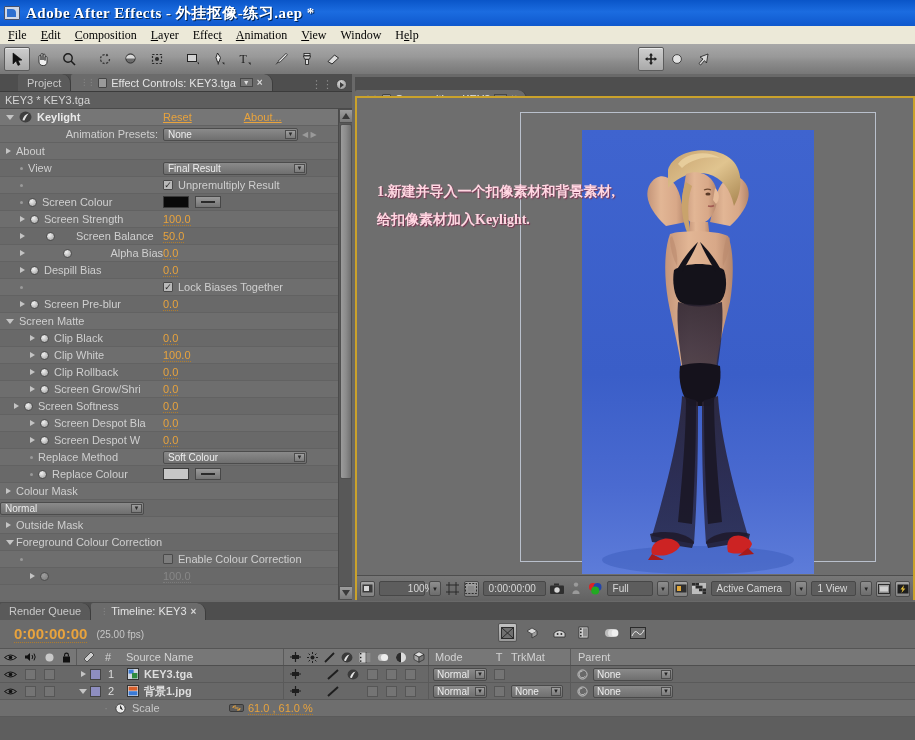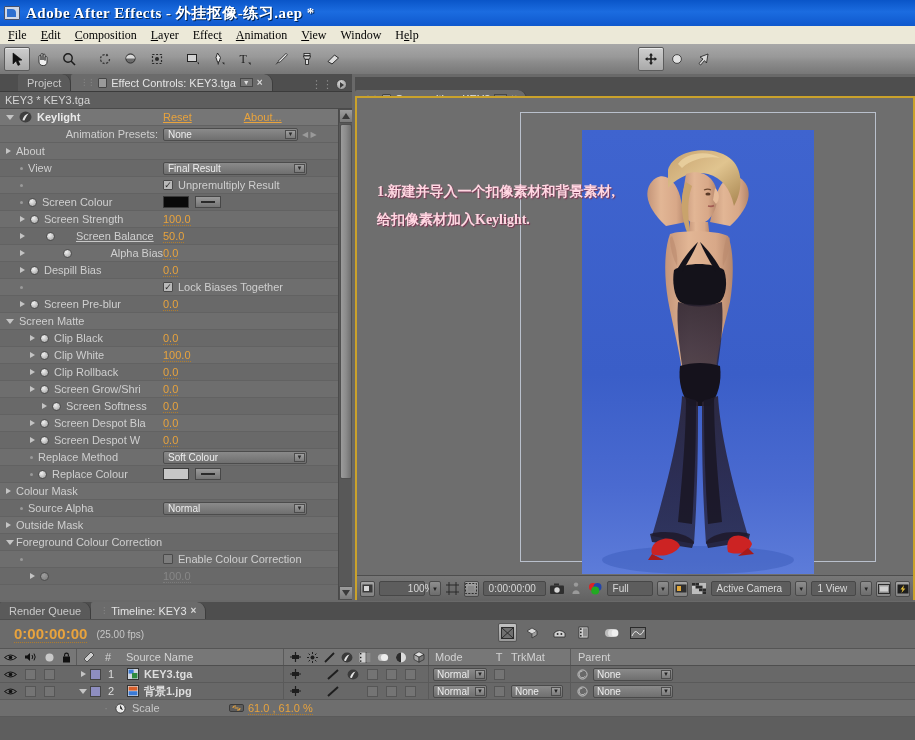--- a/index.html
+++ b/index.html
@@ -211,21 +211,21 @@
     display:flex;align-items:center;justify-content:center;font-size:6px;color:#222;
   }
   .cb-ico {
     width:17px;height:16px;display:flex;align-items:center;justify-content:center;
     font-size:10px;color:#1f1f1f;
   }
   .cb-ico.boxed { background:linear-gradient(to bottom,#a5a5a5,#838383); border:1px solid #4a4a4a; border-radius:2px; }
 
   
   .timeline { position:absolute; left:0; top:602px; width:915px; height:138px; background:#5e5e5e; }
-  .tltabs { height:18px; background:#4e4e4e; display:flex; align-items:flex-start; }
+  .tltabs { height:18px; background:#4e4e4e; display:flex; align-items:center; }
   .tlhead { height:28px; background:#6b6b6b; display:flex; align-items:center; position:relative; }
   .tc {
     color:#e8a33d; font-family:"Liberation Sans",sans-serif; font-weight:bold; font-size:15px;
     margin-left:14px; border-bottom:1px dotted #b07c2c;
   }
   .fps { color:#c6c6c6; font-size:10px; margin-left:9px; }
   .tlicons { position:absolute; left:498px; top:3px; display:flex; gap:7px; align-items:center; }
   .tlico { width:19px;height:19px;display:flex;align-items:center;justify-content:center;font-size:12px;color:#1d1d1d; }
   .tlico.sel { background:linear-gradient(to bottom,#c2c2c2,#9a9a9a); border:1px solid #555; border-radius:2px; }
   .colhdr {
@@ -450,21 +450,21 @@
           </div>
           <div class="row">
             <div class="rowlabelzone" style="padding-left: 14px; gap: 5px;">
               <span class="tri" style="margin-left: 6px;"></span>
               <span class="sw"></span>
               <span class="lbl">Screen Strength</span>
             </div>
             <span class="val">100.0</span>
           </div>
           <div class="row alt">
-            <div class="rowlabelzone" style="padding-left: 14px; gap: 21px; text-decoration: underline;">
+            <div class="rowlabelzone" style="padding-left: 14px; gap: 21px;">
               <span class="tri" style="margin-left: 6px;"></span>
               <span class="sw"></span>
               <span class="lbl">Screen Balance</span>
             </div>
             <span class="val">50.0</span>
           </div>
           <div class="row">
             <div class="rowlabelzone" style="padding-left: 14px; gap: 5px; justify-content: space-between;">
               <span class="tri" style="margin-left: 6px;"></span>
               <span class="sw"></span>
@@ -529,21 +529,21 @@
           </div>
           <div class="row">
             <div class="rowlabelzone" style="padding-left: 24px; gap: 5px;">
               <span class="tri" style="margin-left: 6px;"></span>
               <span class="sw"></span>
               <span class="lbl">Screen Grow/Shri</span>
             </div>
             <span class="val">0.0</span>
           </div>
           <div class="row alt">
-            <div class="rowlabelzone" style="padding-left: 36px; gap: 5px;">
+            <div class="rowlabelzone" style="padding-left: 8px; gap: 5px;">
               <span class="tri" style="margin-left: 6px;"></span>
               <span class="sw"></span>
               <span class="lbl">Screen Softness</span>
             </div>
             <span class="val">0.0</span>
           </div>
           <div class="row">
             <div class="rowlabelzone" style="padding-left: 24px; gap: 5px;">
               <span class="tri" style="margin-left: 6px;"></span>
               <span class="sw"></span>
@@ -580,24 +580,20 @@
               <span class="eyed"></span>
             </div>
           </div>
           <div class="row">
             <div class="rowlabelzone" style="padding-left: 6px; gap: 5px;">
               <span class="tri"></span>
               <span class="lbl">Colour Mask</span>
             </div>
           </div>
           <div class="row alt">
-            <div class="rowlabelzone" style="padding-left: 14px; gap: 5px;">
-              <span class="dot" style="margin-left: 6px;"></span>
-              <span class="lbl">Source Alpha</span>
-            </div>
             <div class="ddn" style="width: 144px;">
               <span>Normal</span>
               <span class="ar">▼</span>
             </div>
           </div>
           <div class="row">
             <div class="rowlabelzone" style="padding-left: 6px; gap: 5px;">
               <span class="tri"></span>
               <span class="lbl">Outside Mask</span>
             </div>

